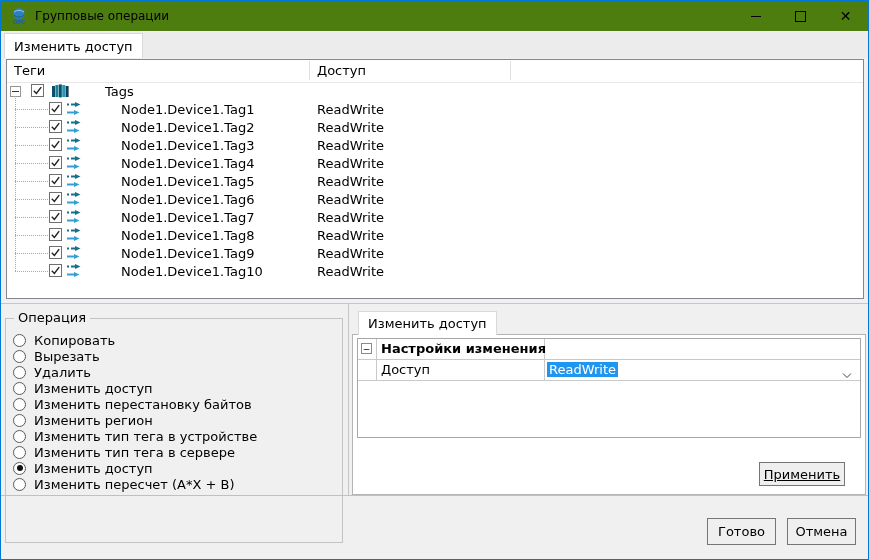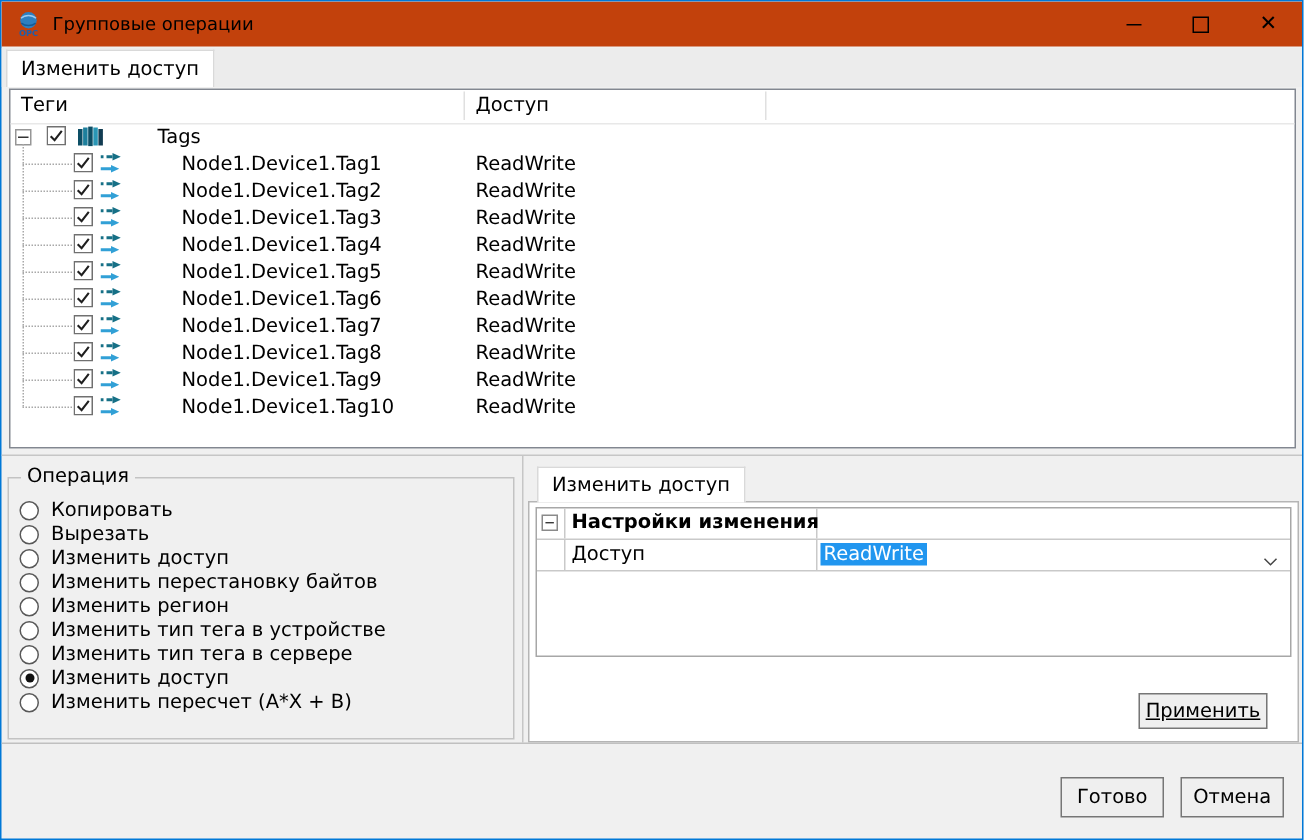--- a/index.html
+++ b/index.html
@@ -1,20 +1,20 @@
 <!DOCTYPE html>
 <html><head>
 <meta charset="utf-8">
 <style>
   html,body{margin:0;padding:0;}
   body{width:869px;height:560px;position:relative;font-family:"DejaVu Sans","Liberation Sans",sans-serif;font-size:13px;color:#000;background:#fff;}
   .window{position:absolute;inset:0;border:1px solid #0078d7;background:#f0f0f0;box-sizing:border-box;overflow:hidden;}
 
   
-  .titlebar{position:absolute;left:0;top:0;right:0;height:30px;background:#c2410c;display:flex;align-items:center;}
+  .titlebar{position:absolute;left:0;top:0;right:0;height:30px;background:#4d7c0f;display:flex;align-items:center;}
   .appicon{margin-left:9px;width:18px;height:18px;flex:none;}
   .title{margin-left:7px;font-size:12px;}
   .winctrls{margin-left:auto;display:flex;height:30px;}
   .wbtn{width:45px;height:30px;display:flex;align-items:center;justify-content:center;cursor:default;}
   .glyph-min{width:10px;height:1px;background:#000;display:block;}
   .glyph-max{width:9px;height:9px;border:1px solid #000;display:block;}
   .glyph-close{font-size:14px;line-height:1;font-weight:400;}
 
   
   .main-tabstrip{position:absolute;left:0;top:31px;right:0;height:26px;background:#ececec;}
@@ -42,21 +42,21 @@
   .tree-row.root .ticon-folder{display:block;}
   .tree-row.root .tlabel{left:70px;}
   .connector-v{position:absolute;left:8px;top:36px;height:175px;border-left:1px dotted #a8a8a8;}
 
   
   .hdivider{position:absolute;left:0;top:302px;right:0;height:1px;background:#c6c6c6;}
   .vsplitter{position:absolute;left:347px;top:303px;width:1px;height:191px;background:#c6c6c6;}
   .footer-line{position:absolute;left:0;top:494px;right:0;height:1px;background:#c0c0c0;}
 
   
-  .groupbox{position:absolute;left:4px;top:317px;width:338px;height:175px;border:1px solid #c3c3c3;box-sizing:border-box;}
+  .groupbox{position:absolute;left:4px;top:317px;width:338px;height:225px;border:1px solid #c3c3c3;box-sizing:border-box;}
   .legend{position:absolute;left:8px;top:-9px;background:#f0f0f0;padding:0 4px;}
   #radio-list{position:absolute;left:0;top:13px;right:0;}
   .radio-row{position:relative;height:16px;display:flex;align-items:center;}
   .radio{width:11px;height:11px;border:1px solid #595959;border-radius:50%;background:#fff;margin-left:7px;flex:none;position:relative;}
   .radio-row.on .radio::after{content:"";position:absolute;left:2.5px;top:2.5px;width:6px;height:6px;background:#111;border-radius:50%;}
   .radio-label{margin-left:8px;white-space:nowrap;}
 
   
   .right-tab{position:absolute;left:357px;top:310px;height:24px;background:#fff;border:1px solid #d9d9d9;border-bottom:none;display:flex;align-items:center;padding:0 9px;box-sizing:border-box;z-index:2;}
   .right-panel{position:absolute;left:351px;top:333px;width:514px;height:161px;background:#fff;border:1px solid #b5b5b5;box-sizing:border-box;}
@@ -362,20 +362,24 @@
   <div class="groupbox">
     <span class="legend">Операция</span>
     <div id="radio-list">
         <div class="radio-row">
     <span class="radio"></span>
     <span class="radio-label">Копировать</span>
   </div>
         <div class="radio-row">
     <span class="radio"></span>
     <span class="radio-label">Вырезать</span>
+  </div>
+        <div class="radio-row">
+    <span class="radio"></span>
+    <span class="radio-label">Удалить</span>
   </div>
         <div class="radio-row">
     <span class="radio"></span>
     <span class="radio-label">Изменить доступ</span>
   </div>
         <div class="radio-row">
     <span class="radio"></span>
     <span class="radio-label">Изменить перестановку байтов</span>
   </div>
         <div class="radio-row">

